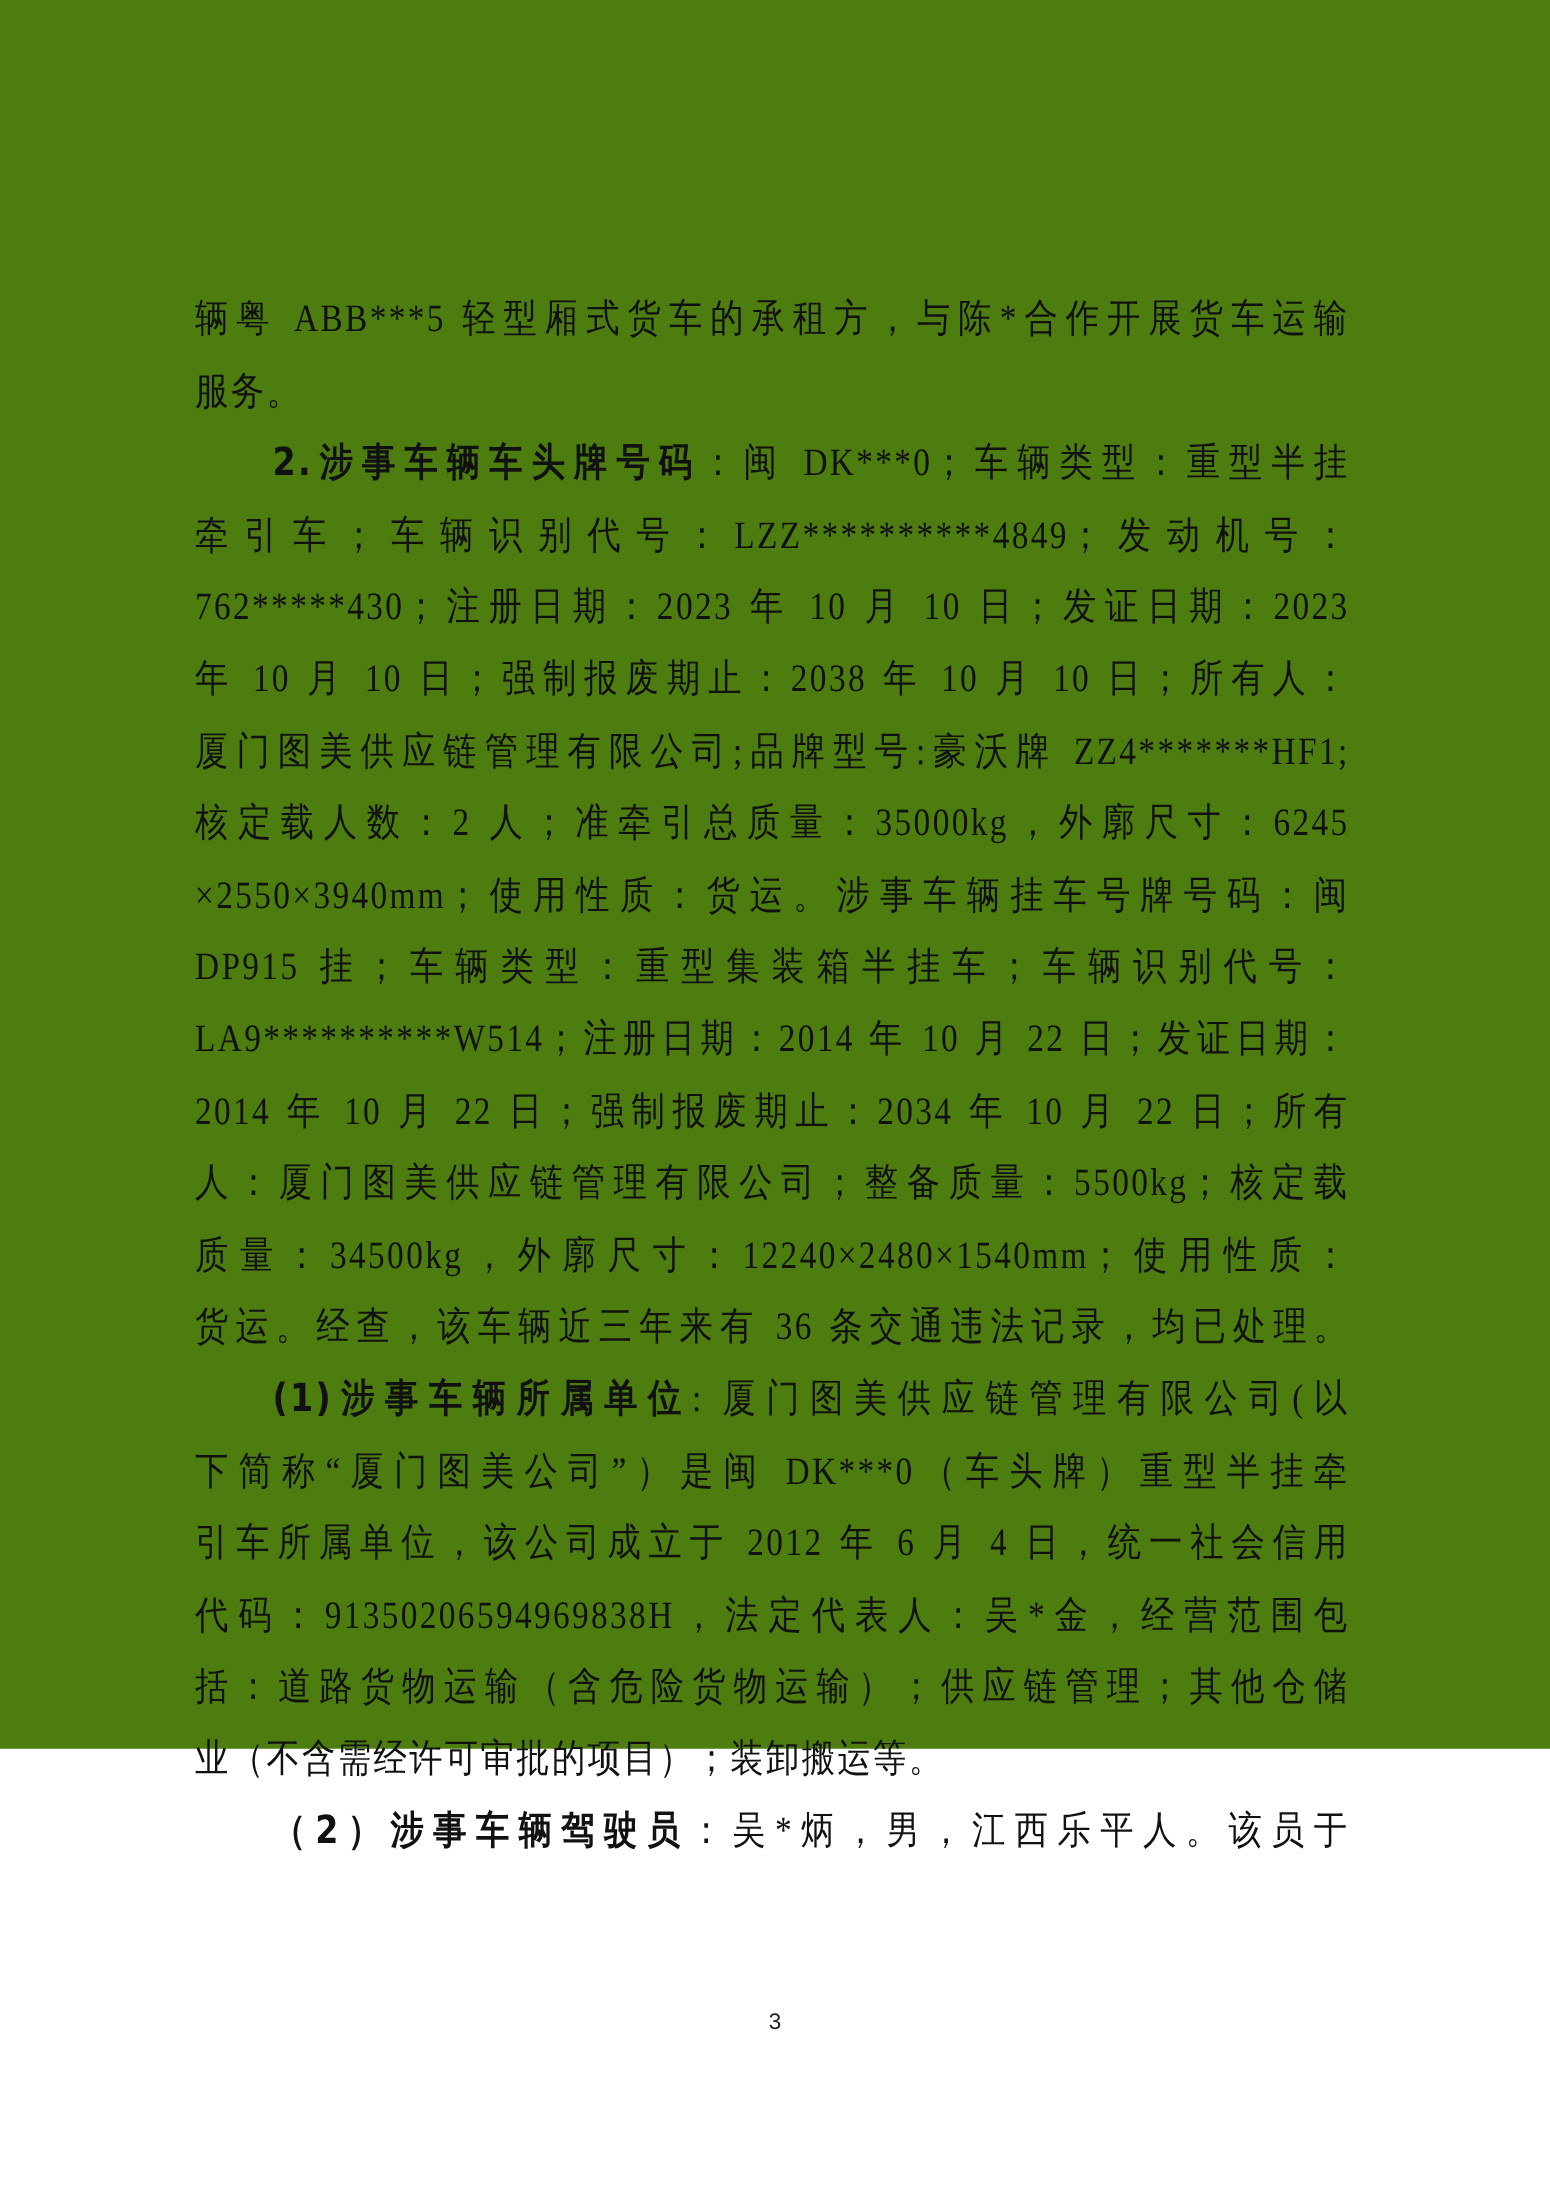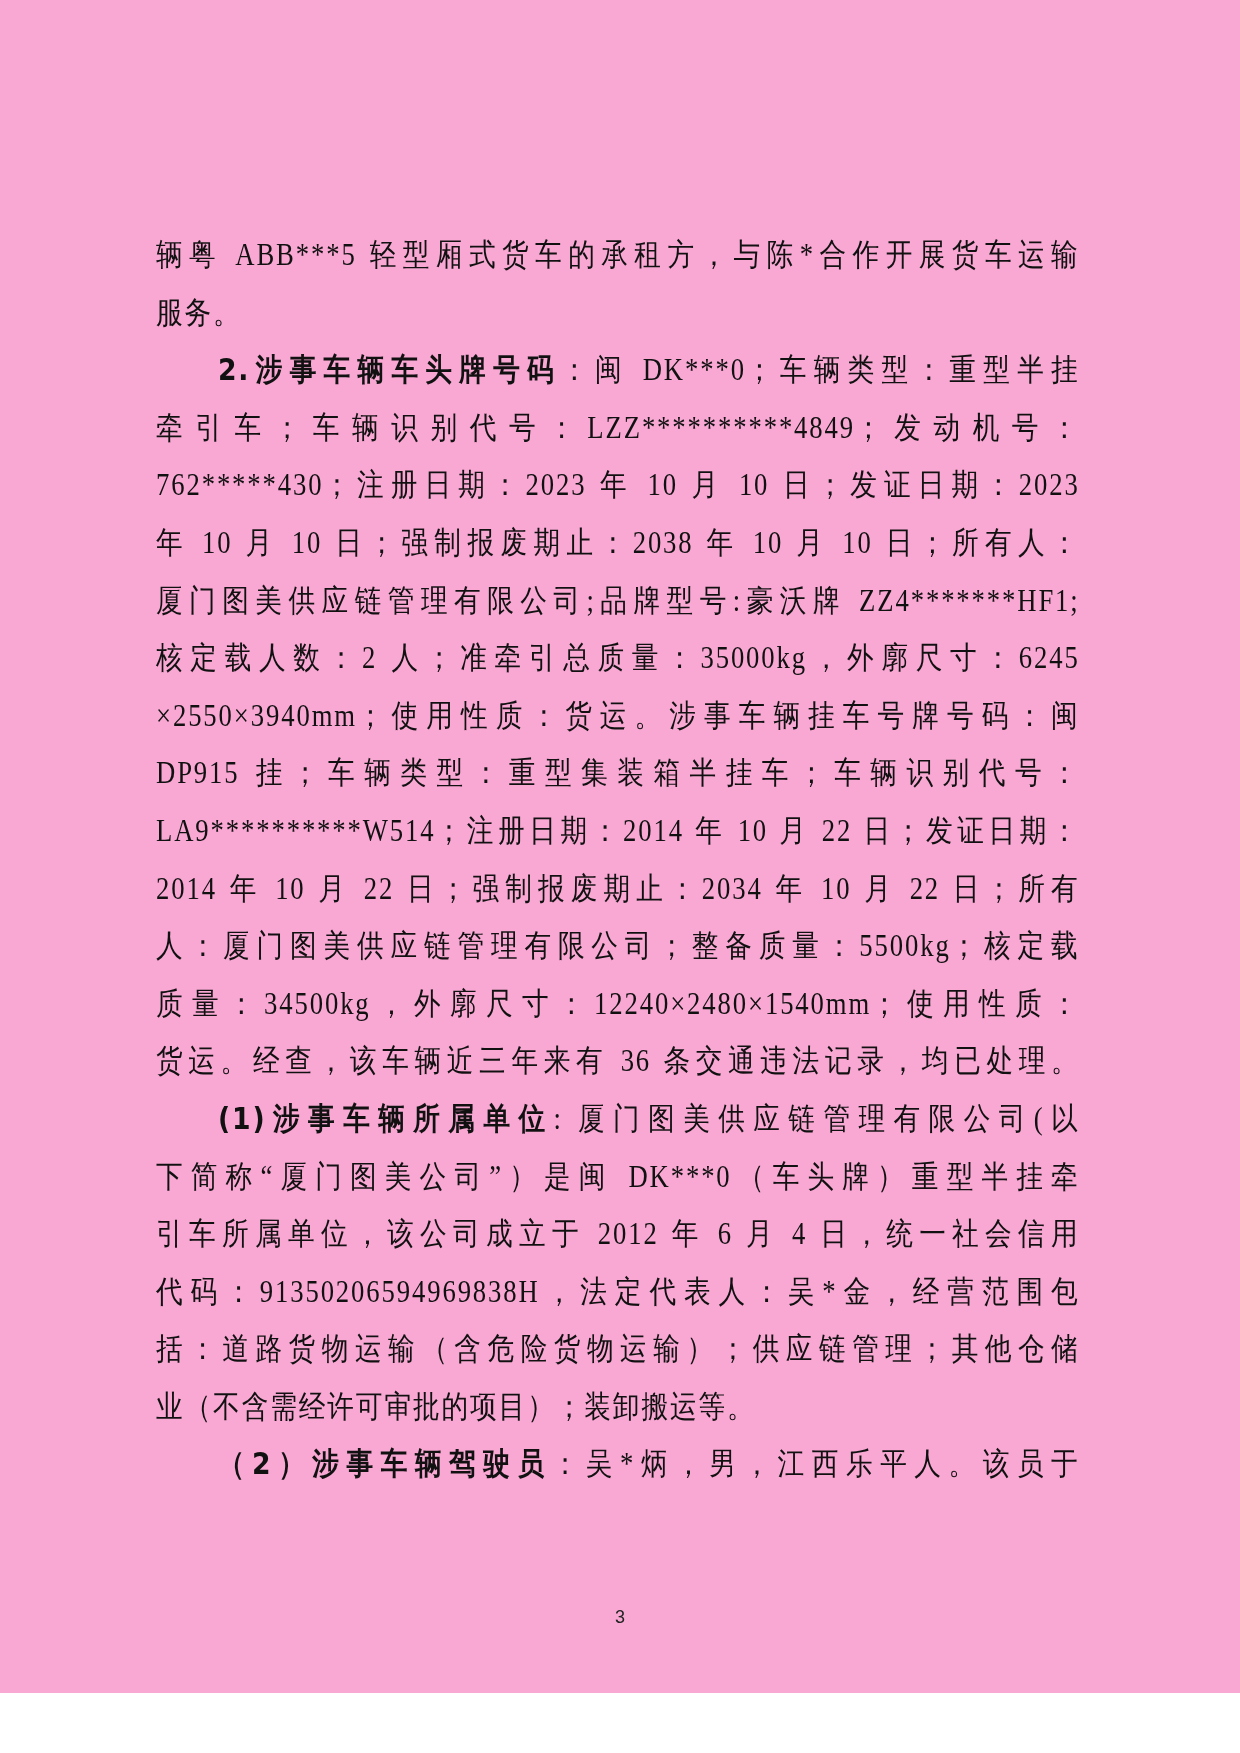--- a/index.html
+++ b/index.html
@@ -13,22 +13,22 @@
       position: relative;
       overflow: hidden;
       color: #111111;
       font-family: "Liberation Serif", "DejaVu Serif", serif;
     }
     .page {
       position: absolute;
       left: 0;
       top: 0;
       width: 1240px;
-      height: 1693px;
-      background: #f9a8d4;
+      height: 1399px;
+      background: #4d7c0f;
     }
     .body-text {
       position: absolute;
       left: 156px;
       top: 226px;
       width: 924px;
     }
     .line {
       height: 57.6px;
       line-height: 57.6px;

